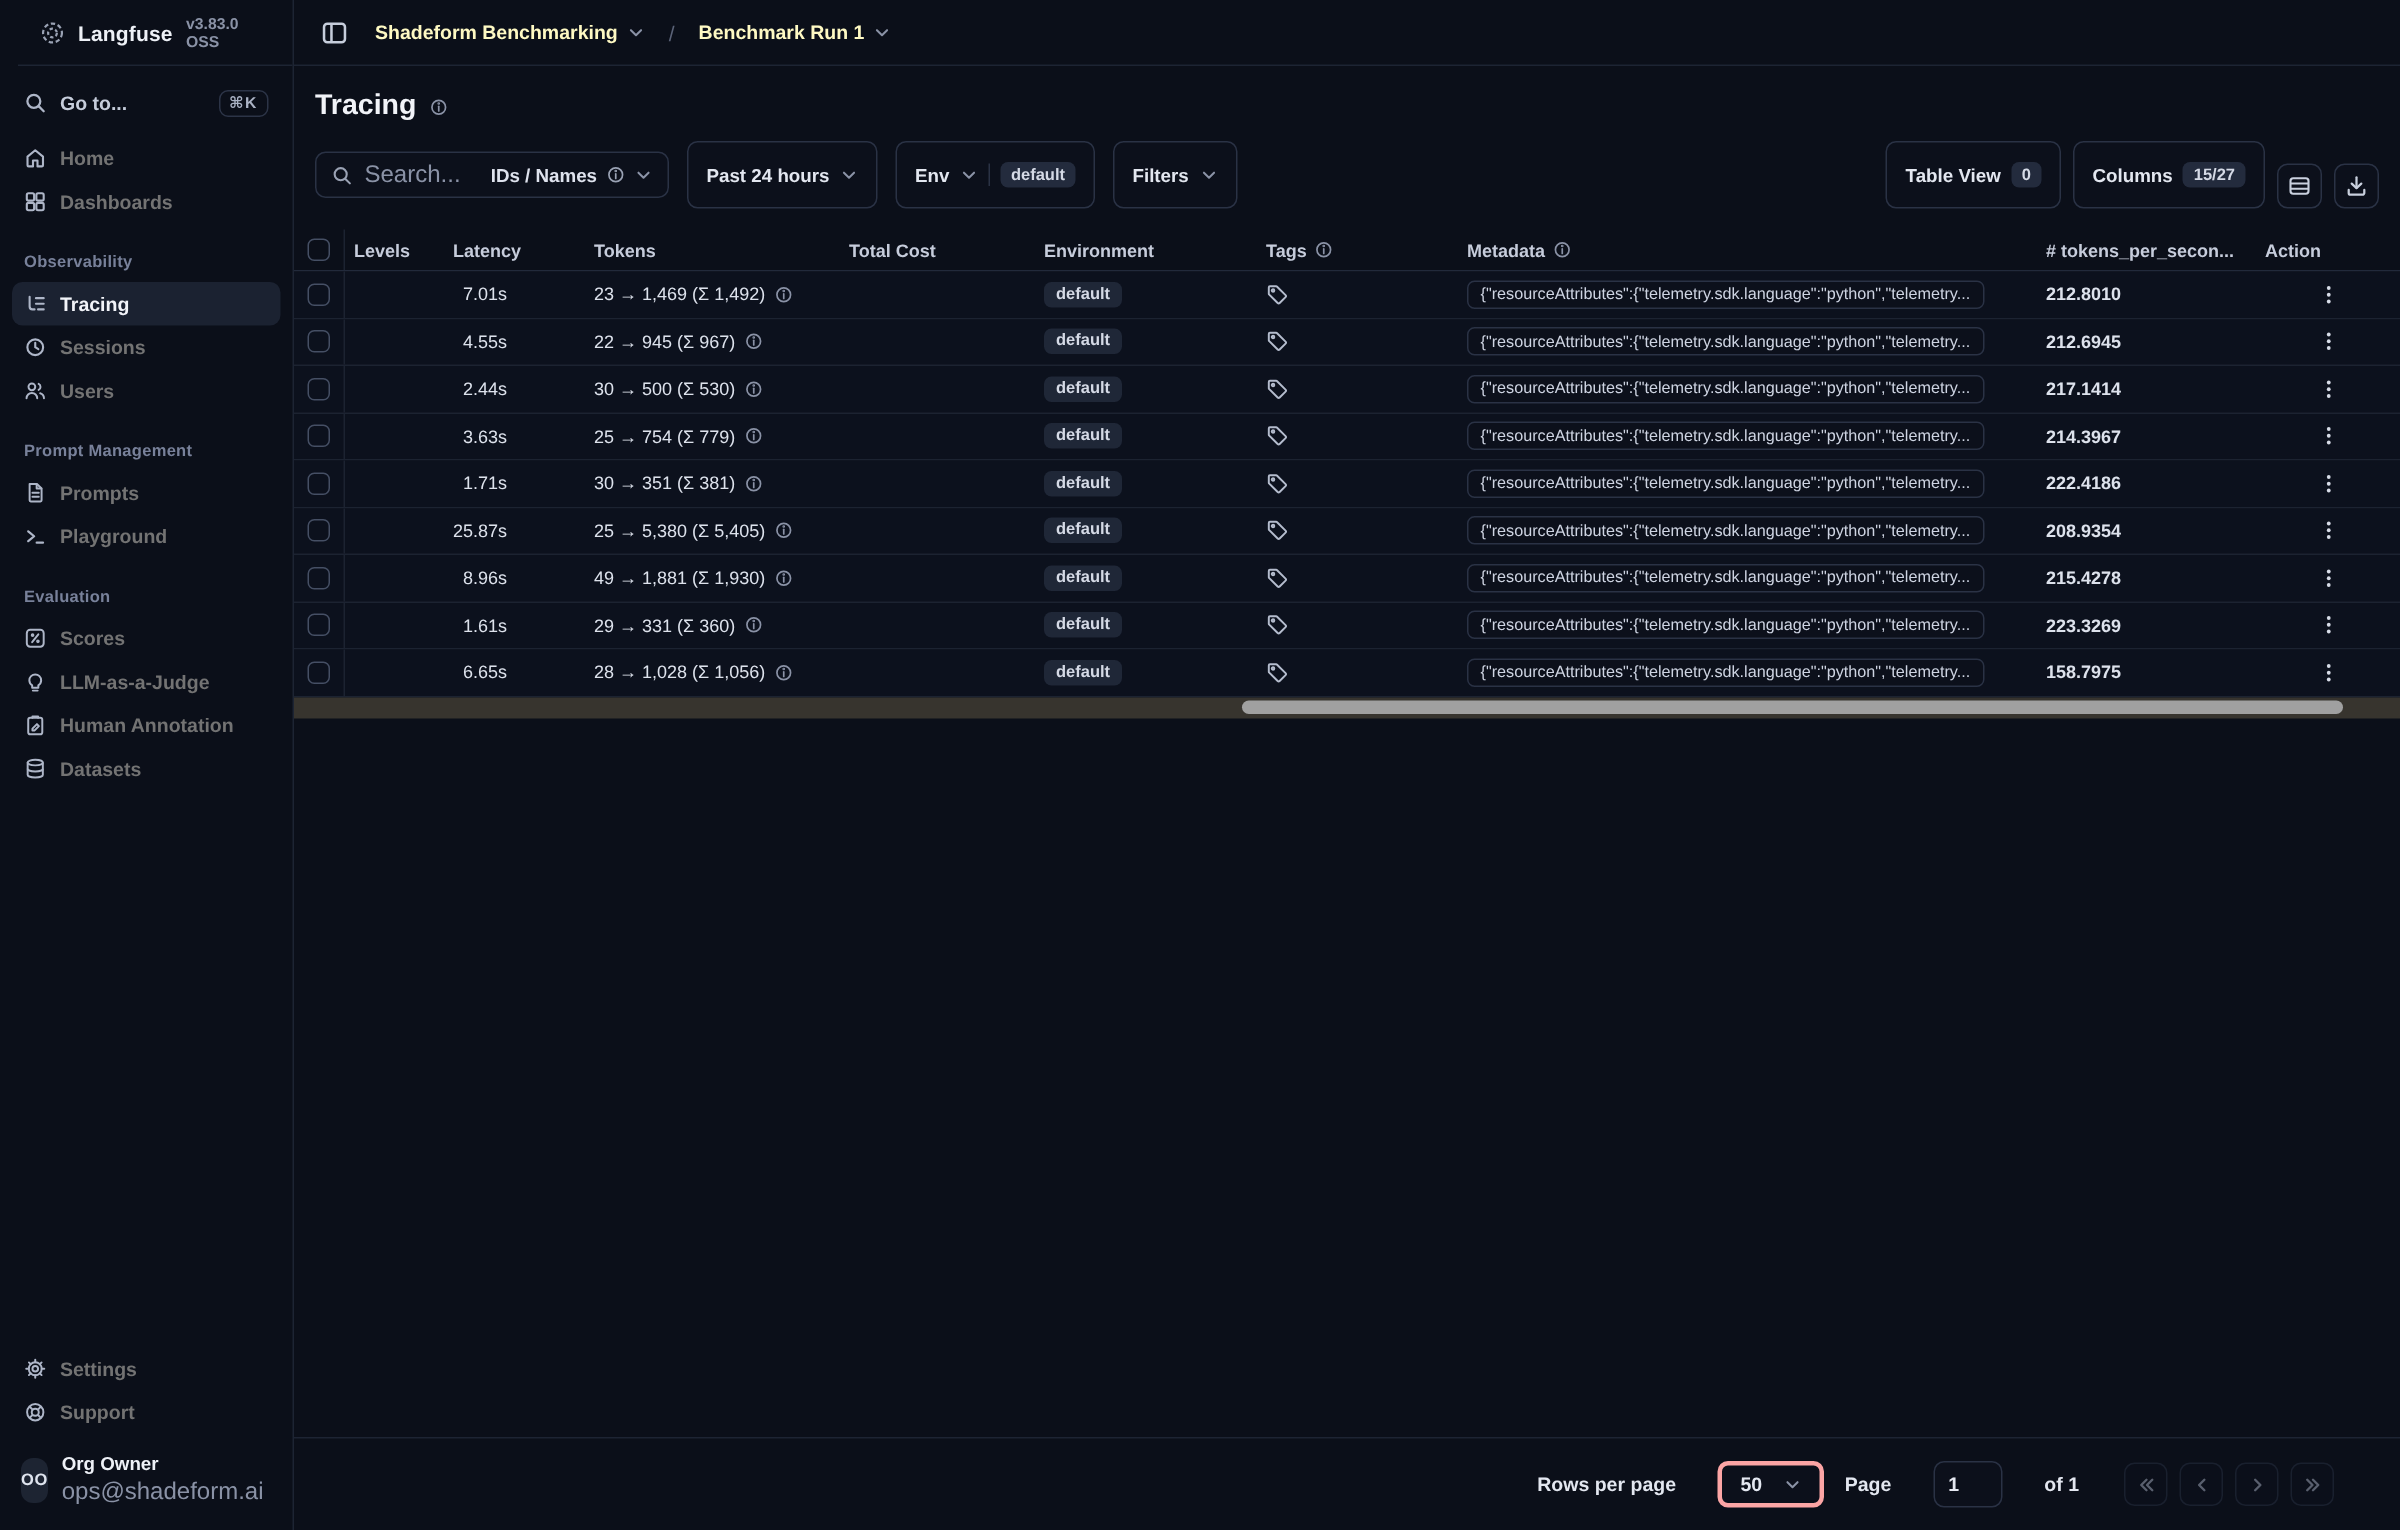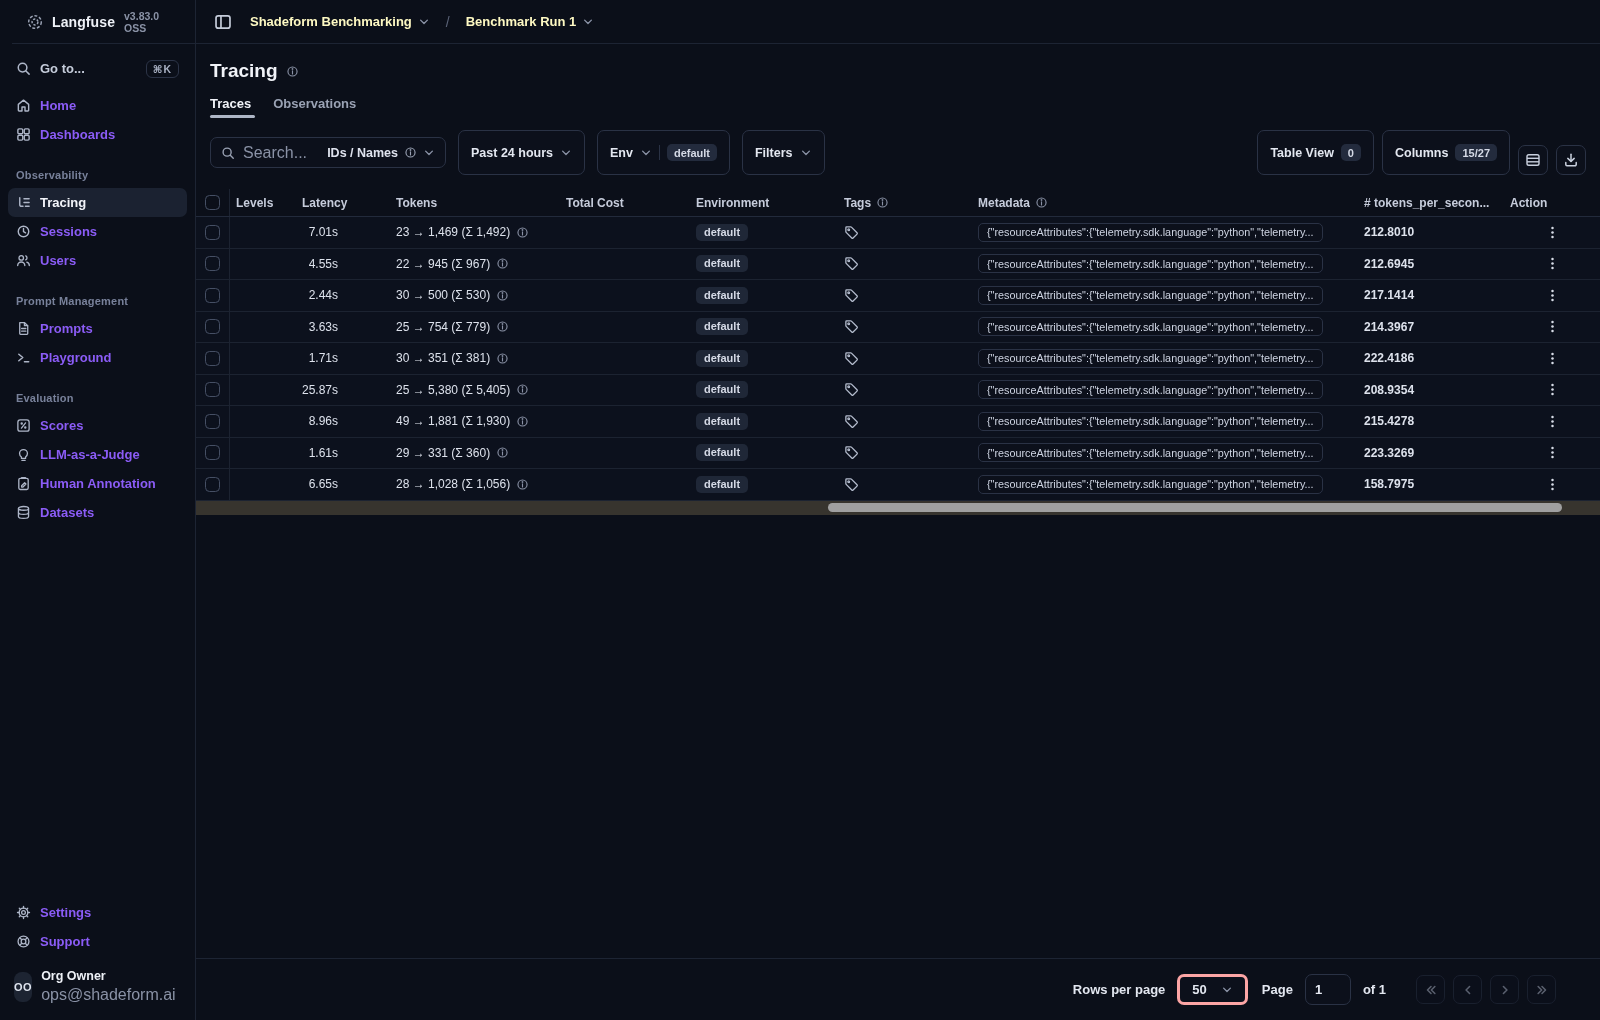--- a/index.html
+++ b/index.html
@@ -15,21 +15,21 @@
   .sidebar { width:196px; flex:0 0 196px; display:flex; flex-direction:column;
     border-right:1px solid #1d2433; background:#0b0f19; }
   .sidebar-header { height:44px; flex:0 0 44px; display:flex; align-items:center;
     gap:8px; padding:0 14px; border-bottom:1px solid #1d2433;margin-left:12px; }
   .logo-mark { width:18px; height:18px; color:#9aa2b4; flex:0 0 18px; }
   .app-name { font-size:14px; font-weight:700; color:#eef1f7; letter-spacing:.1px; }
   .app-version { font-size:10.5px; font-weight:600; color:#8a92a6; margin-left:1px; }
 
   .sidebar-body { flex:1; display:flex; flex-direction:column; padding:10px 8px 10px 8px; overflow:hidden; }
   .nav-item { display:flex; align-items:center; gap:9px; height:29px; padding:0 8px;
-    border-radius:7px; font-size:13px; font-weight:600; color:#8b5cf6; cursor:pointer; }
+    border-radius:7px; font-size:13px; font-weight:600; color:#737373; cursor:pointer; }
   .nav-item .nav-icon { width:15px; height:15px; flex:0 0 15px; color:#aeb6c8; display:flex; }
   .nav-item.active { background:#1b2231; color:#f2f4f9; }
   .goto { justify-content:flex-start; color:#c6cddb; margin-bottom:8px; }
   .goto .kbd { margin-left:auto; font-size:10.5px; font-weight:600; color:#aab2c4;
     border:1px solid #2c3447; border-radius:6px; padding:2px 6px; letter-spacing:1px; }
   .section-label { font-size:11px; font-weight:600; color:#78819a; padding:0 8px;
     margin:20px 0 7px 0; letter-spacing:.2px; }
   .sidebar-spacer { flex:1; }
   .user-card { display:flex; align-items:center; gap:9px; padding:5px 6px; margin-top:8px;
     border-radius:8px; cursor:pointer; }
@@ -116,21 +116,21 @@
   .hscroll { height:14px; background:#37342e; position:relative; }
   .hscroll-thumb { position:absolute; top:2.5px; height:9px; left:45%; width:52.3%;
     border-radius:5px; background:#a0a0a0; cursor:grab; }
 
   .flex-spacer { flex:1; }
 
   
   .pagefoot { height:62px; flex:0 0 62px; border-top:1px solid #1d2433; display:flex;
     align-items:center; justify-content:flex-end; gap:14px; padding-right:44px;
     font-size:13px; font-weight:600; color:#e3e7f0; }
-  .rpp-group, .page-group { display:flex; align-items:center; gap:12px; }
+  .rpp-group, .page-group { display:flex; align-items:center; gap:28px; }
   .rpp-select { display:flex; align-items:center; gap:14px; height:31px; padding:0 12px;
     border:3px solid #fca5a5; border-radius:7px; cursor:pointer; background:#0c101b; }
   .rpp-select .chev { width:12px; height:12px; color:#8a92a6; }
   .page-input { width:46px; height:31px; border:1px solid #2a3245; border-radius:7px;
     background:#0c101b; color:#e6e9f2; font-size:13px; font-weight:600;
     font-family:inherit; padding:0 9px; outline:none; }
   .pager { display:flex; align-items:center; gap:8px; margin-left:16px; }
   .pager-btn { width:29px; height:29px; border:1px solid #262e40; border-radius:7px;
     display:flex; align-items:center; justify-content:center; color:#9aa2b4;
     background:#0c101b; opacity:.55; cursor:default; }
@@ -447,24 +447,20 @@
     </header>
 
     <div class="content">
       <div class="page-head">
         <span class="page-title">Tracing</span>
         <svg class="info-icon" viewBox="0 0 16 16">
             <use href="#i-info"></use>
           </svg>
       </div>
 
-      <div class="tabs">
-        <div class="tab active">Traces</div>
-        <div class="tab">Observations</div>
-      </div>
 
       <div class="toolbar">
         <div class="search-box">
           <svg viewBox="0 0 16 16" width="14" height="14">
               <use href="#i-search"></use>
             </svg>
           <input class="search-input" placeholder="Search..." style="">
           <div class="search-scope">
             <span>IDs / Names</span>
             <svg class="info-icon" viewBox="0 0 16 16">

